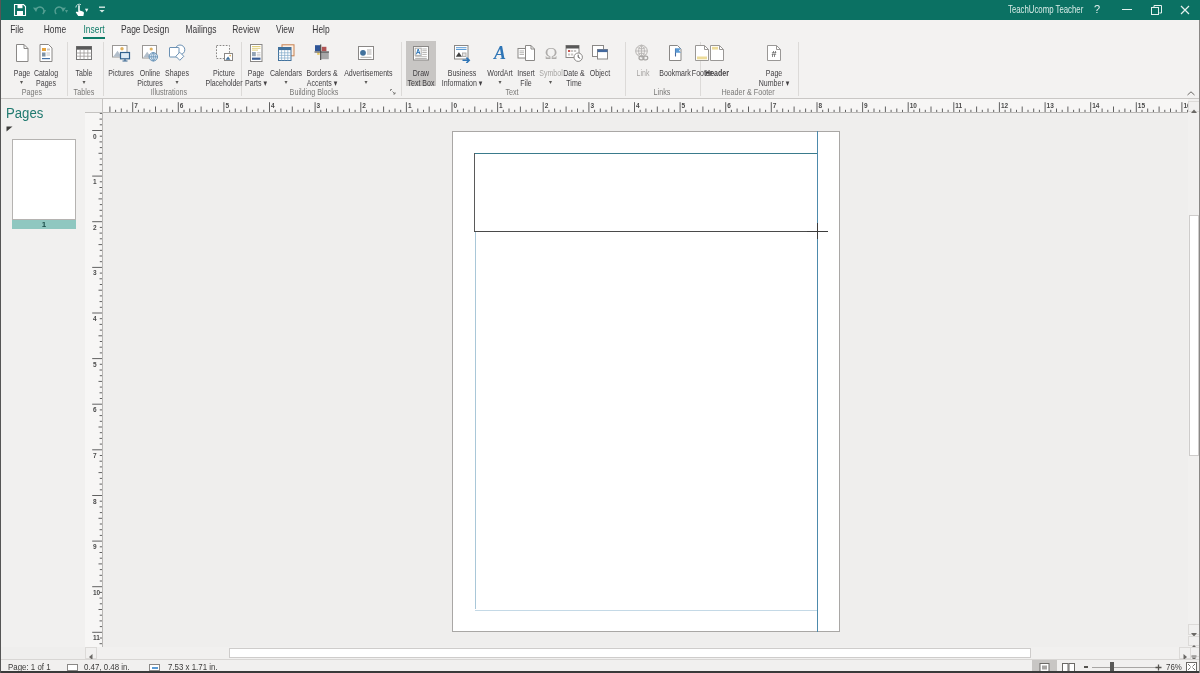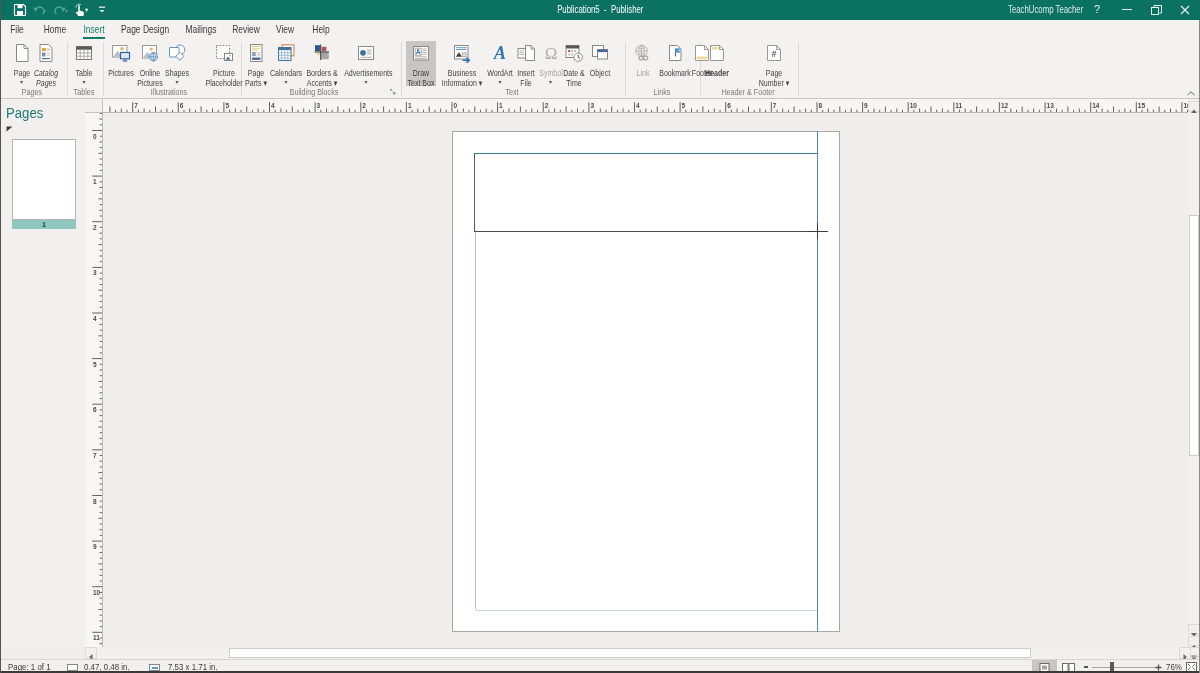--- a/index.html
+++ b/index.html
@@ -41,21 +41,20 @@
 <div class="abs" style="left:65px;top:7px;font-size:6px;color:#4e9a8d">▾</div>
 <svg class="abs" style="left:74px;top:3px" width="11" height="14" viewBox="0 0 13 15">
       <path d="M5.2 1.2c.9 0 1.6.7 1.6 1.6v5.4l3.6 1c.9.3 1.5 1.1 1.3 2l-.6 3.3H5l-3-4.2 1.5-1.1 1.5 1V2.8c0-.9.7-1.6 1.2-1.6z" fill="#fff"></path>
       <path d="M2.2 4.6a4 4 0 0 1 6-3.4" fill="none" stroke="#fff" stroke-width="0.9"></path>
     </svg>
 <div class="abs" style="left:85px;top:6px;font-size:6.5px;color:#e8f4f1">▾</div>
 <svg class="abs" style="left:98px;top:6px" width="8" height="8" viewBox="0 0 8 8">
       <rect x="1" y="0.5" width="6" height="1.4" fill="#d5e9e4"></rect>
       <path d="M1.4 4l2.6 2.6L6.6 4z" fill="#d5e9e4"></path>
     </svg>
-<div class="abs" style="left:0;top:4px;width:1200px;text-align:center;font-size:10px;color:#fff"><span style="display:inline-block;transform:scaleX(0.78)">Publication5&nbsp; -&nbsp; Publisher</span></div>
 <div class="abs" style="left:1008px;top:4px;font-size:10px;color:#d9ece8;transform:scaleX(0.78);transform-origin:0 0;white-space:nowrap">TeachUcomp Teacher</div>
 <div class="abs" style="left:1094px;top:3px;font-size:11px;color:#e4f1ee">?</div>
 <div class="abs" style="left:1122px;top:9px;width:10px;height:1.3px;background:#e4f1ee"></div>
 <svg class="abs" style="left:1151px;top:5px" width="11" height="10" viewBox="0 0 11 10">
       <rect x="0.5" y="2.5" width="7" height="7" fill="none" stroke="#e4f1ee"></rect>
       <path d="M3 2.5V0.5h7.5V8h-2" fill="none" stroke="#e4f1ee"></path>
     </svg>
 <svg class="abs" style="left:1180px;top:5px" width="10" height="10" viewBox="0 0 10 10">
       <path d="M1 1l8 8M9 1l-8 8" stroke="#e4f1ee" stroke-width="1.2"></path>
     </svg>
@@ -87,21 +86,21 @@
 <div class="glabel" style="left:661.5px">Links</div>
 <div class="glabel" style="left:748px">Header &amp; Footer</div>
 <div class="btn" style="left:-6.5px;width:56px;">
       <span class="ic" style="width:20px;position:relative"><svg width="20" height="20" viewBox="0 0 20 20">
           <path d="M4.5 1.5h7.5l4 4v13H4.5z" fill="#fff" stroke="#8a8886"></path>
           <path d="M12 1.5v4h4" fill="none" stroke="#8a8886"></path>
         </svg></span>
       <div class="lb" style="position:relative">Page</div>
       <div class="caret">▾</div>
     </div>
-<div class="btn" style="left:18.0px;width:56px;font-style:italic;">
+<div class="btn" style="left:18.0px;width:56px;">
       <span class="ic" style="width:20px;position:relative"><svg width="20" height="20" viewBox="0 0 20 20">
           <path d="M4 1.5h8.5l3.5 3.5v13.5H4z" fill="#fff" stroke="#8a8886"></path>
           <rect x="6" y="5" width="4" height="3" fill="#e6a23c"></rect>
           <rect x="11" y="5.5" width="3" height="2" fill="#c8c6c4"></rect>
           <rect x="6" y="9.5" width="3.5" height="4" fill="#7f93a6"></rect>
           <rect x="10.5" y="9.5" width="3.5" height="1" fill="#c8c6c4"></rect>
           <rect x="10.5" y="11.5" width="3.5" height="1" fill="#c8c6c4"></rect>
           <rect x="6" y="15" width="8" height="1.2" fill="#4472a8"></rect>
         </svg></span>
       <div class="lb" style="position:relative">Catalog<br>Pages</div>

